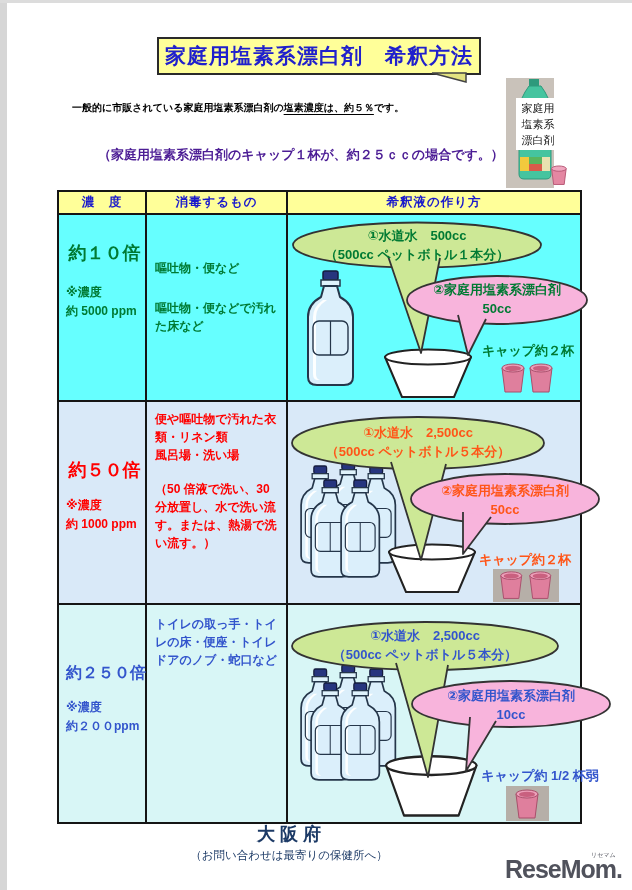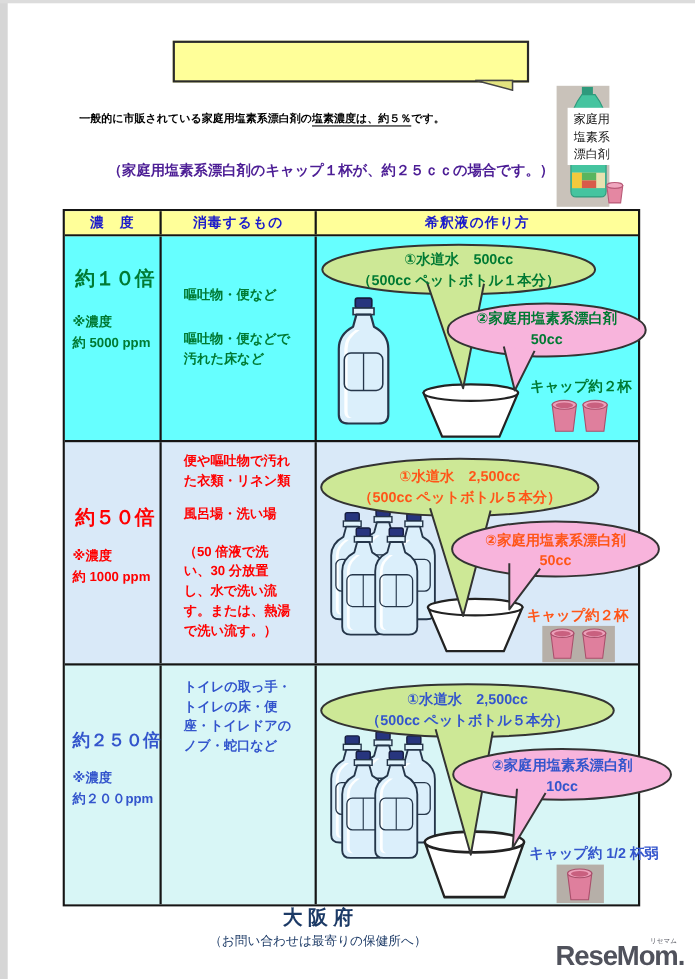--- a/index.html
+++ b/index.html
@@ -40,21 +40,21 @@
   .th1 { width:88px;  border-right:2px solid #151515; box-sizing:border-box; }
   .th2 { width:141px; border-right:2px solid #151515; box-sizing:border-box; }
   .th3 { flex:1; }
   .trow { display:flex; position:relative; }
   .trow + .trow { border-top:2px solid #151515; }
   .row1 { height:185px; background:#66ffff; color:#007a33; }
   .row2 { height:201px; background:#d9e9f8; color:#ff0000; }
   .row3 { height:217px; background:#d8f6f6; color:#3355cc; }
   .c1 { width:88px;  border-right:2px solid #151515; box-sizing:border-box; padding:0 2px 0 7px; }
   .c2 { width:141px; border-right:2px solid #151515; box-sizing:border-box; padding:0 6px 0 8px; font-size:12px; font-weight:bold; line-height:1.5; }
-  .c2 p { margin:12px; }
+  .c2 p { margin:0; }
   .c3 { flex:1; position:relative; }
 
   .dilution { font-size:18px; font-weight:bold; white-space:nowrap;text-align:center; }
   .note { font-size:12px; font-weight:bold; line-height:1.55; }
   .row1 .dilution { margin-top:26px; }
   .row1 .note     { margin-top:18px; }
   .row2 .dilution { margin-top:56px; }
   .row2 .note     { margin-top:14px; }
   .row3 .dilution { margin-top:58px; font-size:16px; }
   .row3 .note     { margin-top:14px; }
@@ -116,20 +116,21 @@
       <ellipse cx="15" cy="7.4" rx="8" ry="2.6" fill="#c9607f"></ellipse>
     </g>
   </defs>
 </svg>
 
 <div class="page">
   <div class="edge-left"></div>
   <div class="edge-top"></div>
 
   <div class="title-box">
+    <span>家庭用塩素系漂白剤　希釈方法</span>
     <svg class="dogear" width="36" height="11">
       <path d="M1,1 L35,1 L35,10 Z" fill="#e3e380" stroke="#444" stroke-width="1.5"></path>
     </svg>
   </div>
 
   <div class="intro-l1"><span>一般的に市販されている家庭用塩素系漂白剤の</span><span class="ul">塩素濃度は、約５％</span><span>です。</span></div>
   <div class="intro-l3">（家庭用塩素系漂白剤のキャップ１杯が、約２５ｃｃの場合です。）</div>
 
   <div class="product-photo">
     <svg width="64" height="110" viewBox="0 0 64 110">

